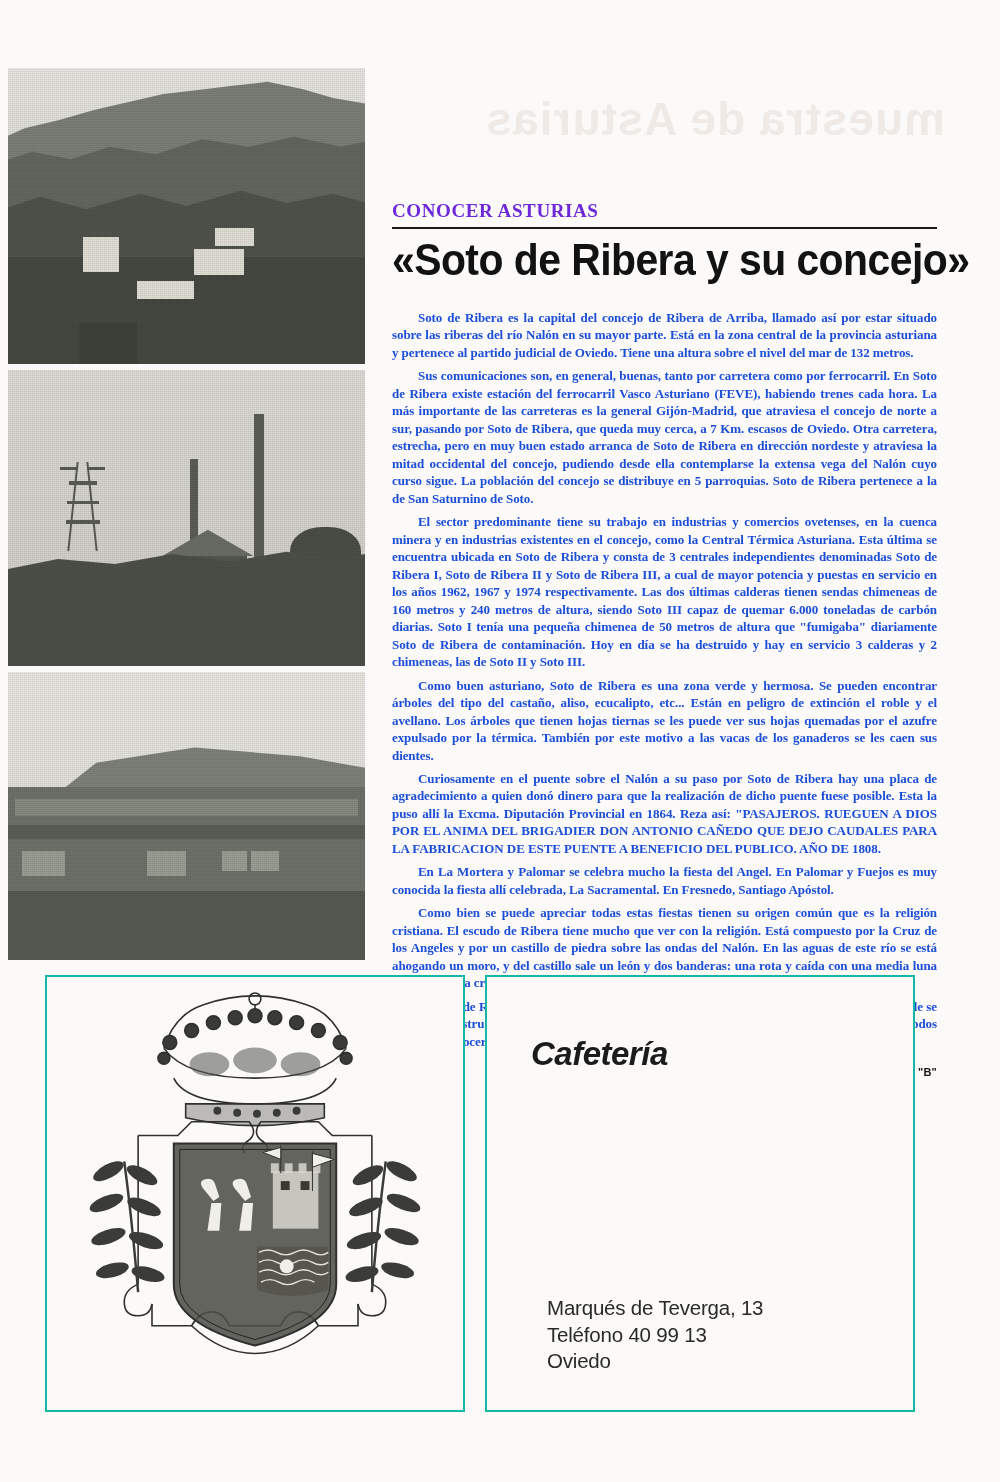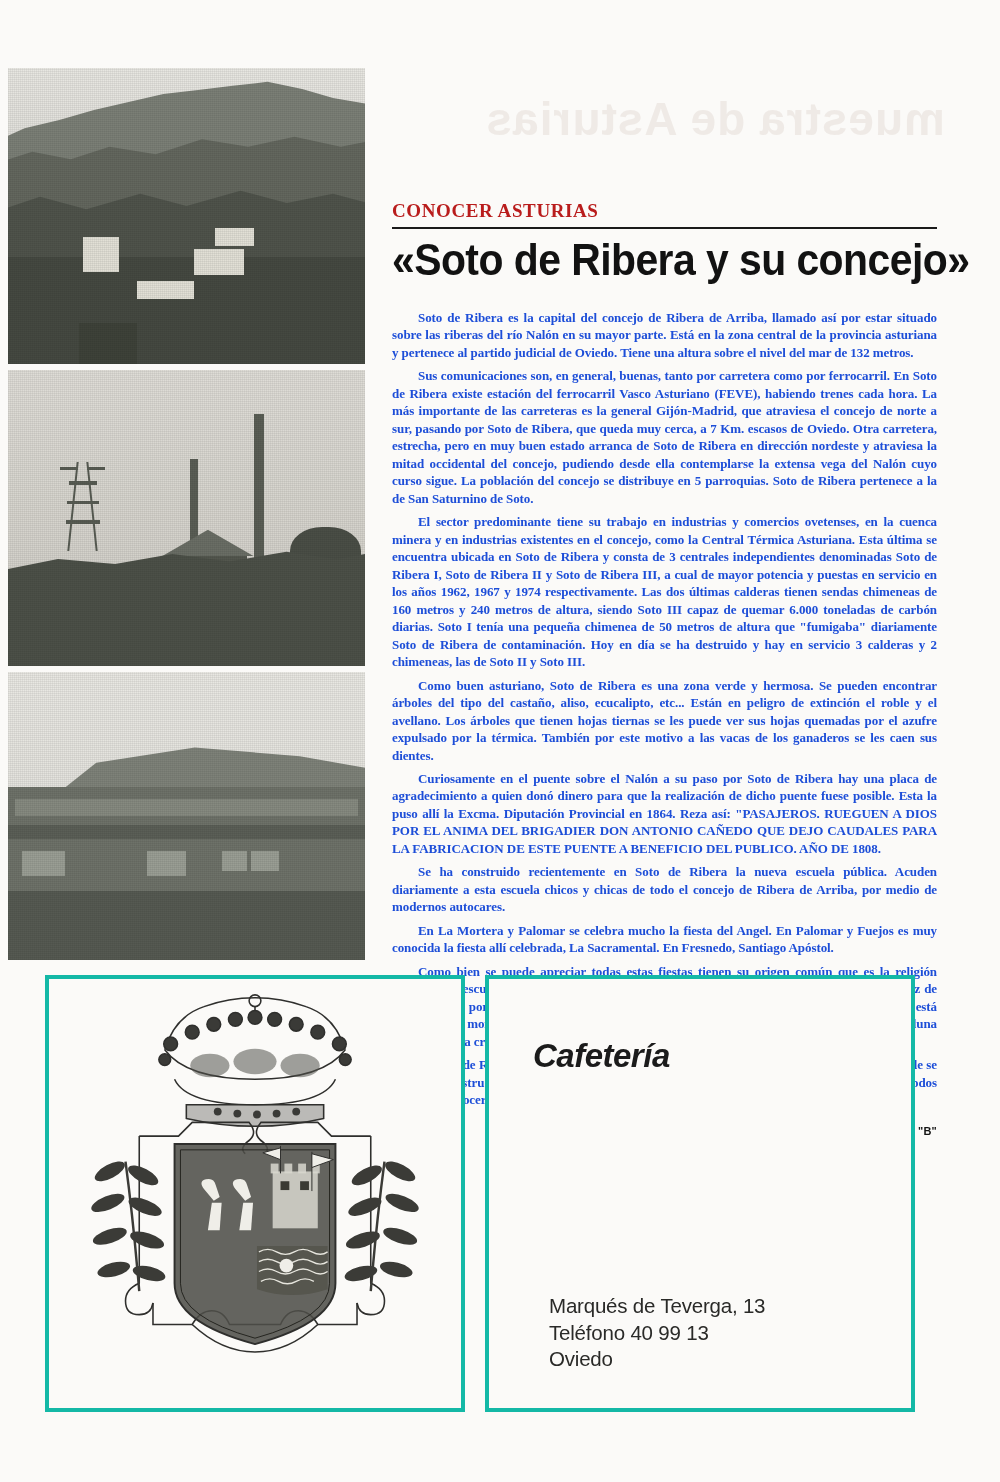--- a/index.html
+++ b/index.html
@@ -70,21 +70,21 @@
   .s-body { position:absolute; background:#6e7269; }
   .s-band { position:absolute; background:#5b5f57; }
   .s-win { position:absolute; background:#9a9e94; }
   .s-fg { position:absolute; left:0; bottom:0; width:100%; height:24%; background:#565a52; }
 
   
   .article { position:absolute; left:392px; top:200px; width:545px; }
   .kicker {
     font-family:"Liberation Serif", serif;
     font-size:19px; font-weight:bold; letter-spacing:.6px;
-    color:#b91c1c; margin:0 0 5px 0;
+    color:#6d28d9; margin:0 0 5px 0;
   }
   .kicker-rule { border:0; border-top:2px solid #1a1a1a; margin:0 0 9px 0; }
   .headline {
     font-family:"Liberation Sans", sans-serif;
     font-weight:bold;
     font-size:44px; line-height:1.02;
     letter-spacing:-.6px;
     color:#121212;
     margin:0 0 26px 0;
     transform:scaleX(.93);
@@ -106,21 +106,21 @@
     margin-top:16px;
     text-align:right;
     font-family:"Liberation Sans", sans-serif;
     font-size:11px;
     color:#141414;
   }
   .byline .it { font-style:italic; font-weight:normal; }
   .byline .bd { font-weight:bold; letter-spacing:.2px; }
 
   
-  .box { position:absolute; border:4px solid #14b8a6; background:#fbfaf8; }
+  .box { position:absolute; border:2px solid #14b8a6; background:#fbfaf8; }
   #crest-box { left:45px; top:975px; width:420px; height:437px; }
   #ad-box    { left:485px; top:975px; width:430px; height:437px; }
 
   
   .crest { position:absolute; left:0; top:0; width:100%; height:100%; }
 
   
   .ad-inner { position:absolute; left:44px; top:58px; right:24px; }
   .ad-kicker {
     font-family:"Liberation Sans", sans-serif;
@@ -203,21 +203,20 @@
     <div class="kicker">CONOCER ASTURIAS</div>
     <hr class="kicker-rule">
     <h1 class="headline">«Soto de Ribera y su concejo»</h1>
 
     <div class="body">
       <p>Soto de Ribera es la capital del concejo de Ribera de Arriba, llamado así por estar situado sobre las riberas del río Nalón en su mayor parte. Está en la zona central de la provincia asturiana y pertenece al partido judicial de Oviedo. Tiene una altura sobre el nivel del mar de 132 metros.</p>
       <p>Sus comunicaciones son, en general, buenas, tanto por carretera como por ferrocarril. En Soto de Ribera existe estación del ferrocarril Vasco Asturiano (FEVE), habiendo trenes cada hora. La más importante de las carreteras es la general Gijón-Madrid, que atraviesa el concejo de norte a sur, pasando por Soto de Ribera, que queda muy cerca, a 7 Km. escasos de Oviedo. Otra carretera, estrecha, pero en muy buen estado arranca de Soto de Ribera en dirección nordeste y atraviesa la mitad occidental del concejo, pudiendo desde ella contemplarse la extensa vega del Nalón cuyo curso sigue. La población del concejo se distribuye en 5 parroquias. Soto de Ribera pertenece a la de San Saturnino de Soto.</p>
       <p>El sector predominante tiene su trabajo en industrias y comercios ovetenses, en la cuenca minera y en industrias existentes en el concejo, como la Central Térmica Asturiana. Esta última se encuentra ubicada en Soto de Ribera y consta de 3 centrales independientes denominadas Soto de Ribera I, Soto de Ribera II y Soto de Ribera III, a cual de mayor potencia y puestas en servicio en los años 1962, 1967 y 1974 respectivamente. Las dos últimas calderas tienen sendas chimeneas de 160 metros y 240 metros de altura, siendo Soto III capaz de quemar 6.000 toneladas de carbón diarias. Soto I tenía una pequeña chimenea de 50 metros de altura que "fumigaba" diariamente Soto de Ribera de contaminación. Hoy en día se ha destruido y hay en servicio 3 calderas y 2 chimeneas, las de Soto II y Soto III.</p>
       <p>Como buen asturiano, Soto de Ribera es una zona verde y hermosa. Se pueden encontrar árboles del tipo del castaño, aliso, ecucalipto, etc... Están en peligro de extinción el roble y el avellano. Los árboles que tienen hojas tiernas se les puede ver sus hojas quemadas por el azufre expulsado por la térmica. También por este motivo a las vacas de los ganaderos se les caen sus dientes.</p>
       <p>Curiosamente en el puente sobre el Nalón a su paso por Soto de Ribera hay una placa de agradecimiento a quien donó dinero para que la realización de dicho puente fuese posible. Esta la puso allí la Excma. Diputación Provincial en 1864. Reza así: "PASAJEROS. RUEGUEN A DIOS POR EL ANIMA DEL BRIGADIER DON ANTONIO CAÑEDO QUE DEJO CAUDALES PARA LA FABRICACION DE ESTE PUENTE A BENEFICIO DEL PUBLICO. AÑO DE 1808.</p>
-      <p>Se ha construido recientemente en Soto de Ribera la nueva escuela pública. Acuden diariamente a esta escuela chicos y chicas de todo el concejo de Ribera de Arriba, por medio de modernos autocares.</p>
       <p>En La Mortera y Palomar se celebra mucho la fiesta del Angel. En Palomar y Fuejos es muy conocida la fiesta allí celebrada, La Sacramental. En Fresnedo, Santiago Apóstol.</p>
       <p>Como bien se puede apreciar todas estas fiestas tienen su origen común que es la religión cristiana. El escudo de Ribera tiene mucho que ver con la religión. Está compuesto por la Cruz de los Angeles y por un castillo de piedra sobre las ondas del Nalón. En las aguas de este río se está ahogando un moro, y del castillo sale un león y dos banderas: una rota y caída con una media luna y otra con una cruz, erguida y enhiesta.</p>
       <p>Es Soto de Ribera un núcleo de población de ambiente rural, variopinto y pintoresco, donde se alternan construcciones vetustas y modernos edificios, como la nueva escuela antes citada. Todos deberían conocer Soto de Ribera.</p>
     </div>
 
     <div class="byline">
       <span class="it">Texto y Fotografías:</span>
       <span class="bd">PRIETO PERTIERRA, 1.º BUP "B"</span>
     </div>
   </div>

